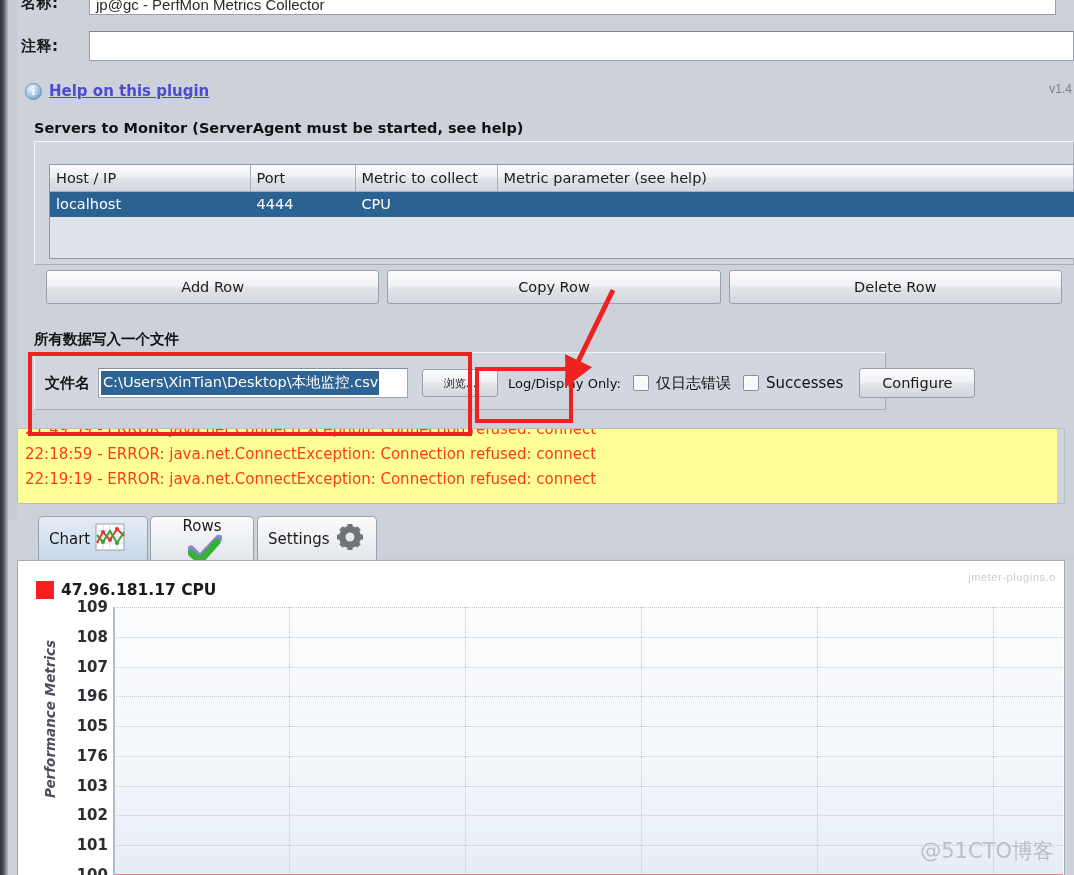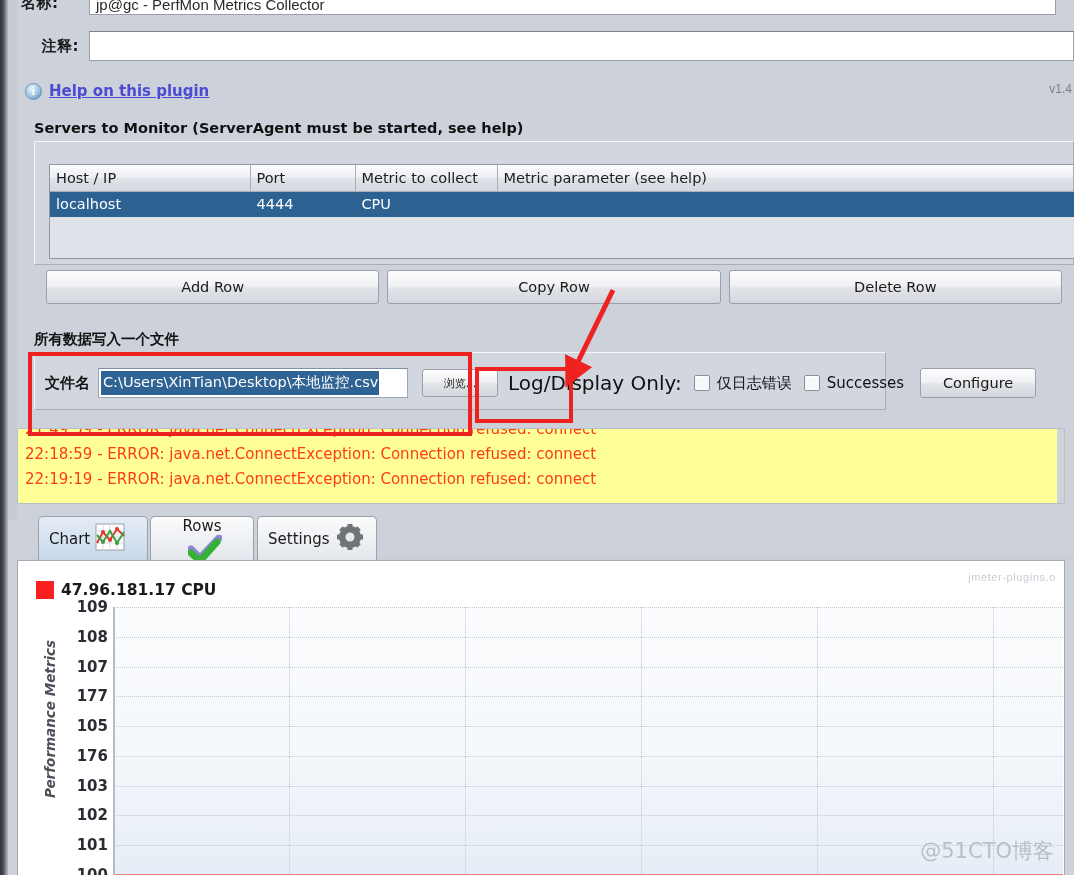--- a/index.html
+++ b/index.html
@@ -42,21 +42,21 @@
   .name-row { left: 0px; top: -10px; width: 1057px; height: 26px; }
   .name-label { width: 62px; text-align: left; padding-left: 4px; }
   .name-field {
     margin-left: 10px; width: 967px; height: 24px;
     background: #ffffff; border: 1px solid #9aa0ab;
     border-top-color: #7d838e;
     font-size: 15px; color: #2a2a2a; padding: 2px 6px 0 6px;
     line-height: 22px; overflow: hidden; white-space: nowrap;
     font-family: "Liberation Sans", sans-serif;
   }
-  .cmt-row { left: 0px; top: 30px; width: 1057px; height: 32px; text-align: right; }
+  .cmt-row { left: 0px; top: 30px; width: 1057px; height: 32px; }
   .cmt-label { width: 62px; padding-left: 4px; }
   .cmt-field {
     margin-left: 10px; width: 985px; height: 30px;
     background: #ffffff; border: 1px solid #9aa0ab; border-top-color: #7d838e;
   }
 
   .help-row {
     position: absolute; left: 8px; top: 76px; width: 1049px; height: 30px;
     display: flex; align-items: center;
   }
@@ -148,21 +148,21 @@
     display: flex; align-items: center; padding: 0 2px;
     overflow: hidden;
   }
   .file-input .sel {
     background: #2e6393; color: #ffffff; font-size: 14.5px;
     padding: 2px 1px 3px 2px; white-space: nowrap;
     font-family: "DejaVu Sans", sans-serif;
   }
   .browse-btn { width: 76px; height: 28px; margin-left: 14px; font-size: 11px; }
   .logdisp {
-    margin-left: 10px; font-size: 20px; color: #111;
+    margin-left: 10px; font-size: 13px; color: #111;
     font-family: "DejaVu Sans", sans-serif; white-space: nowrap;
   }
   .cbox {
     width: 16px; height: 16px; background: #f7f8fa;
     border: 1px solid #8b919b; border-radius: 2px;
     margin: 0 7px 0 12px; flex: 0 0 auto;
     box-shadow: inset 0 1px 1px rgba(255,255,255,.9);
   }
   .cb-label { font-size: 15px; color: #111; font-family: "DejaVu Sans", sans-serif; white-space: nowrap; }
   .configure-btn { width: 116px; height: 30px; margin-left: 16px; }
@@ -448,21 +448,21 @@
         <div class="gridline-v" style="left: 528px;"></div>
         <div class="gridline-v" style="left: 704px;"></div>
         <div class="gridline-v" style="left: 880px;"></div>
         <div class="series-line" style="top: 267px; background: rgb(240, 106, 106);"></div>
       </div>
     <div class="y-axis-line"></div>
     <div class="yticks-holder" id="yticks">
         <div class="ytick" style="top: 0px;">109</div>
         <div class="ytick" style="top: 29.7778px;">108</div>
         <div class="ytick" style="top: 59.5556px;">107</div>
-        <div class="ytick" style="top: 89.3333px;">177</div>
+        <div class="ytick" style="top: 89.3333px;">196</div>
         <div class="ytick" style="top: 119.111px;">105</div>
         <div class="ytick" style="top: 148.889px;">176</div>
         <div class="ytick" style="top: 178.667px;">103</div>
         <div class="ytick" style="top: 208.444px;">102</div>
         <div class="ytick" style="top: 238.222px;">101</div>
         <div class="ytick" style="top: 268px;">100</div>
       </div>
     <div class="ylabel-rot">Performance Metrics</div>
 
     <div class="cto-watermark">@51CTO博客</div>

